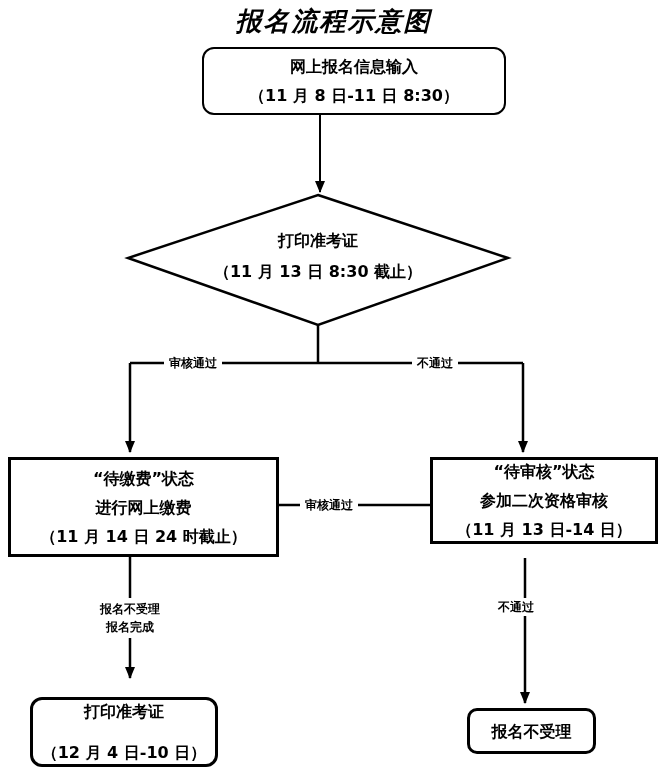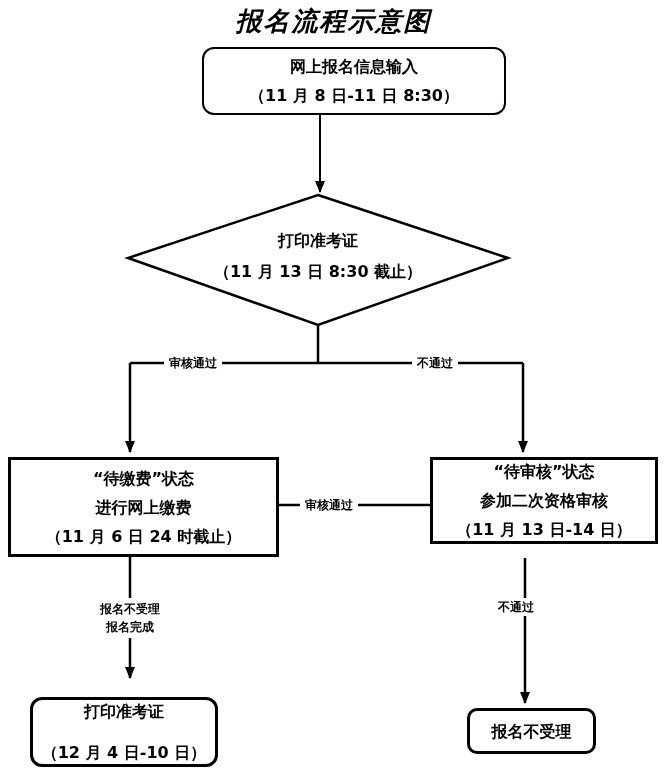--- a/index.html
+++ b/index.html
@@ -107,21 +107,21 @@
     <div>打印准考证</div>
     <div>（11 月 13 日 8:30 截止）</div>
   </div>
 
   <div class="edge-label" style="left:164px; top:354px;">审核通过</div>
   <div class="edge-label" style="left:412px; top:354px;">不通过</div>
 
   <div class="node" style="left:8px; top:457px; width:271px; height:100px;">
     <div>“待缴费”状态</div>
     <div>进行网上缴费</div>
-    <div>（11 月 6 日 24 时截止）</div>
+    <div>（11 月 14 日 24 时截止）</div>
   </div>
 
   <div class="node" style="left:430px; top:457px; width:228px; height:87px;">
     <div>“待审核”状态</div>
     <div>参加二次资格审核</div>
     <div>（11 月 13 日-14 日）</div>
   </div>
 
   <div class="edge-label" style="left:300px; top:496px;">审核通过</div>
 

